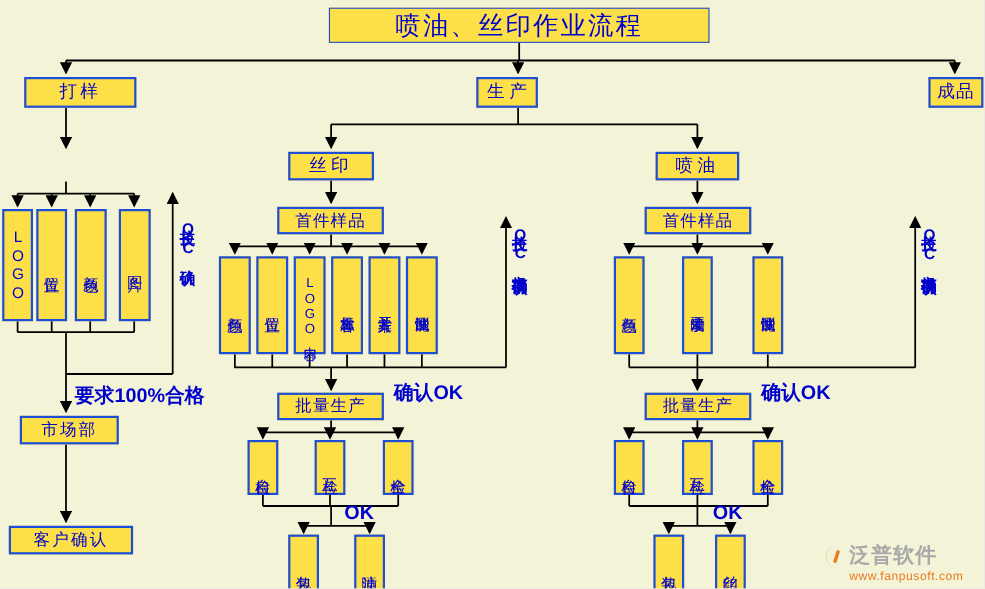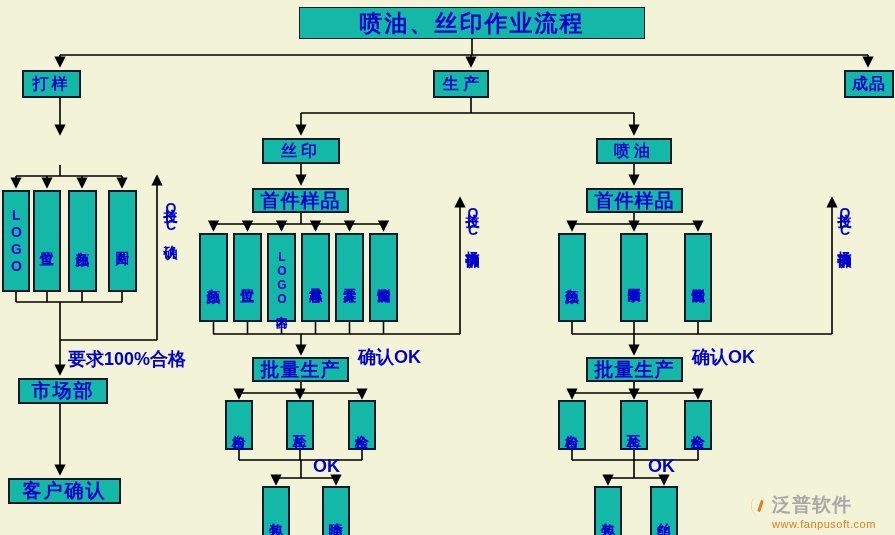--- a/index.html
+++ b/index.html
@@ -6,37 +6,37 @@
   html,body { background:#e8e8e8; }
   body { font-family: "Liberation Sans", "DejaVu Sans", sans-serif; }
   #canvas {
     position: relative;
     width: 895px; height: 535px;
     background: #f3f3d7;
     overflow: hidden;
   }
   .box {
     position: absolute;
-    background: #14b8a6;
-    border: 2px solid #0f172a;
+    background: #fde047;
+    border: 2px solid #1d4ed8;
     color: #0000cc;
-    font-weight: bold;
+    font-weight: normal;
     display: flex;
     align-items: center;
     justify-content: center;
     text-align: center;
     line-height: 1.05;
   }
   .title {
     left: 299px; top: 7px; width: 346px; height: 32px;
     font-size: 23px; letter-spacing: 2px;
     border-width: 1.5px;
   }
   .h { font-size: 16px; letter-spacing: 3px; }
-  .h2 { font-size: 19px; letter-spacing: 1px; }
+  .h2 { font-size: 15px; letter-spacing: 1px; }
   .v {
     writing-mode: vertical-rl;
     text-orientation: upright;
     font-size: 14px;
     letter-spacing: 1px;
     padding: 2px 0;
   }
   .note {
     position: absolute;
     color: #0000cc;
@@ -155,21 +155,21 @@
       <line x1="572" y1="460" x2="698" y2="460"></line>
       <line x1="634" y1="460" x2="634" y2="478"></line>
       <line x1="608" y1="478" x2="664" y2="478"></line>
       <line x1="608" y1="478" x2="608" y2="484" marker-end="url(#arr)"></line>
       <line x1="664" y1="478" x2="664" y2="484" marker-end="url(#arr)"></line>
     </g>
   </svg>
 
   <div class="box title">喷油、丝印作业流程</div>
 
-  <div class="box h" style="left:22px;top:70px;width:59px;height:28px;">打样</div>
+  <div class="box h" style="left:22px;top:70px;width:102px;height:28px;">打样</div>
   <div class="box h" style="left:433px;top:70px;width:56px;height:28px;letter-spacing:0;">生 产</div>
   <div class="box h" style="left:844px;top:70px;width:50px;height:28px;letter-spacing:1px;">成品</div>
 
 
   <div class="box v" style="left:2px;top:190px;width:28px;height:102px;">LOGO</div>
   <div class="box v" style="left:33px;top:190px;width:28px;height:102px;">位置</div>
   <div class="box v" style="left:68px;top:190px;width:29px;height:102px;">颜色</div>
   <div class="box v" style="left:108px;top:190px;width:29px;height:102px;">图片</div>
 
   <div class="note vnote" style="left:162px;top:198px;">拉长QC确认</div>

